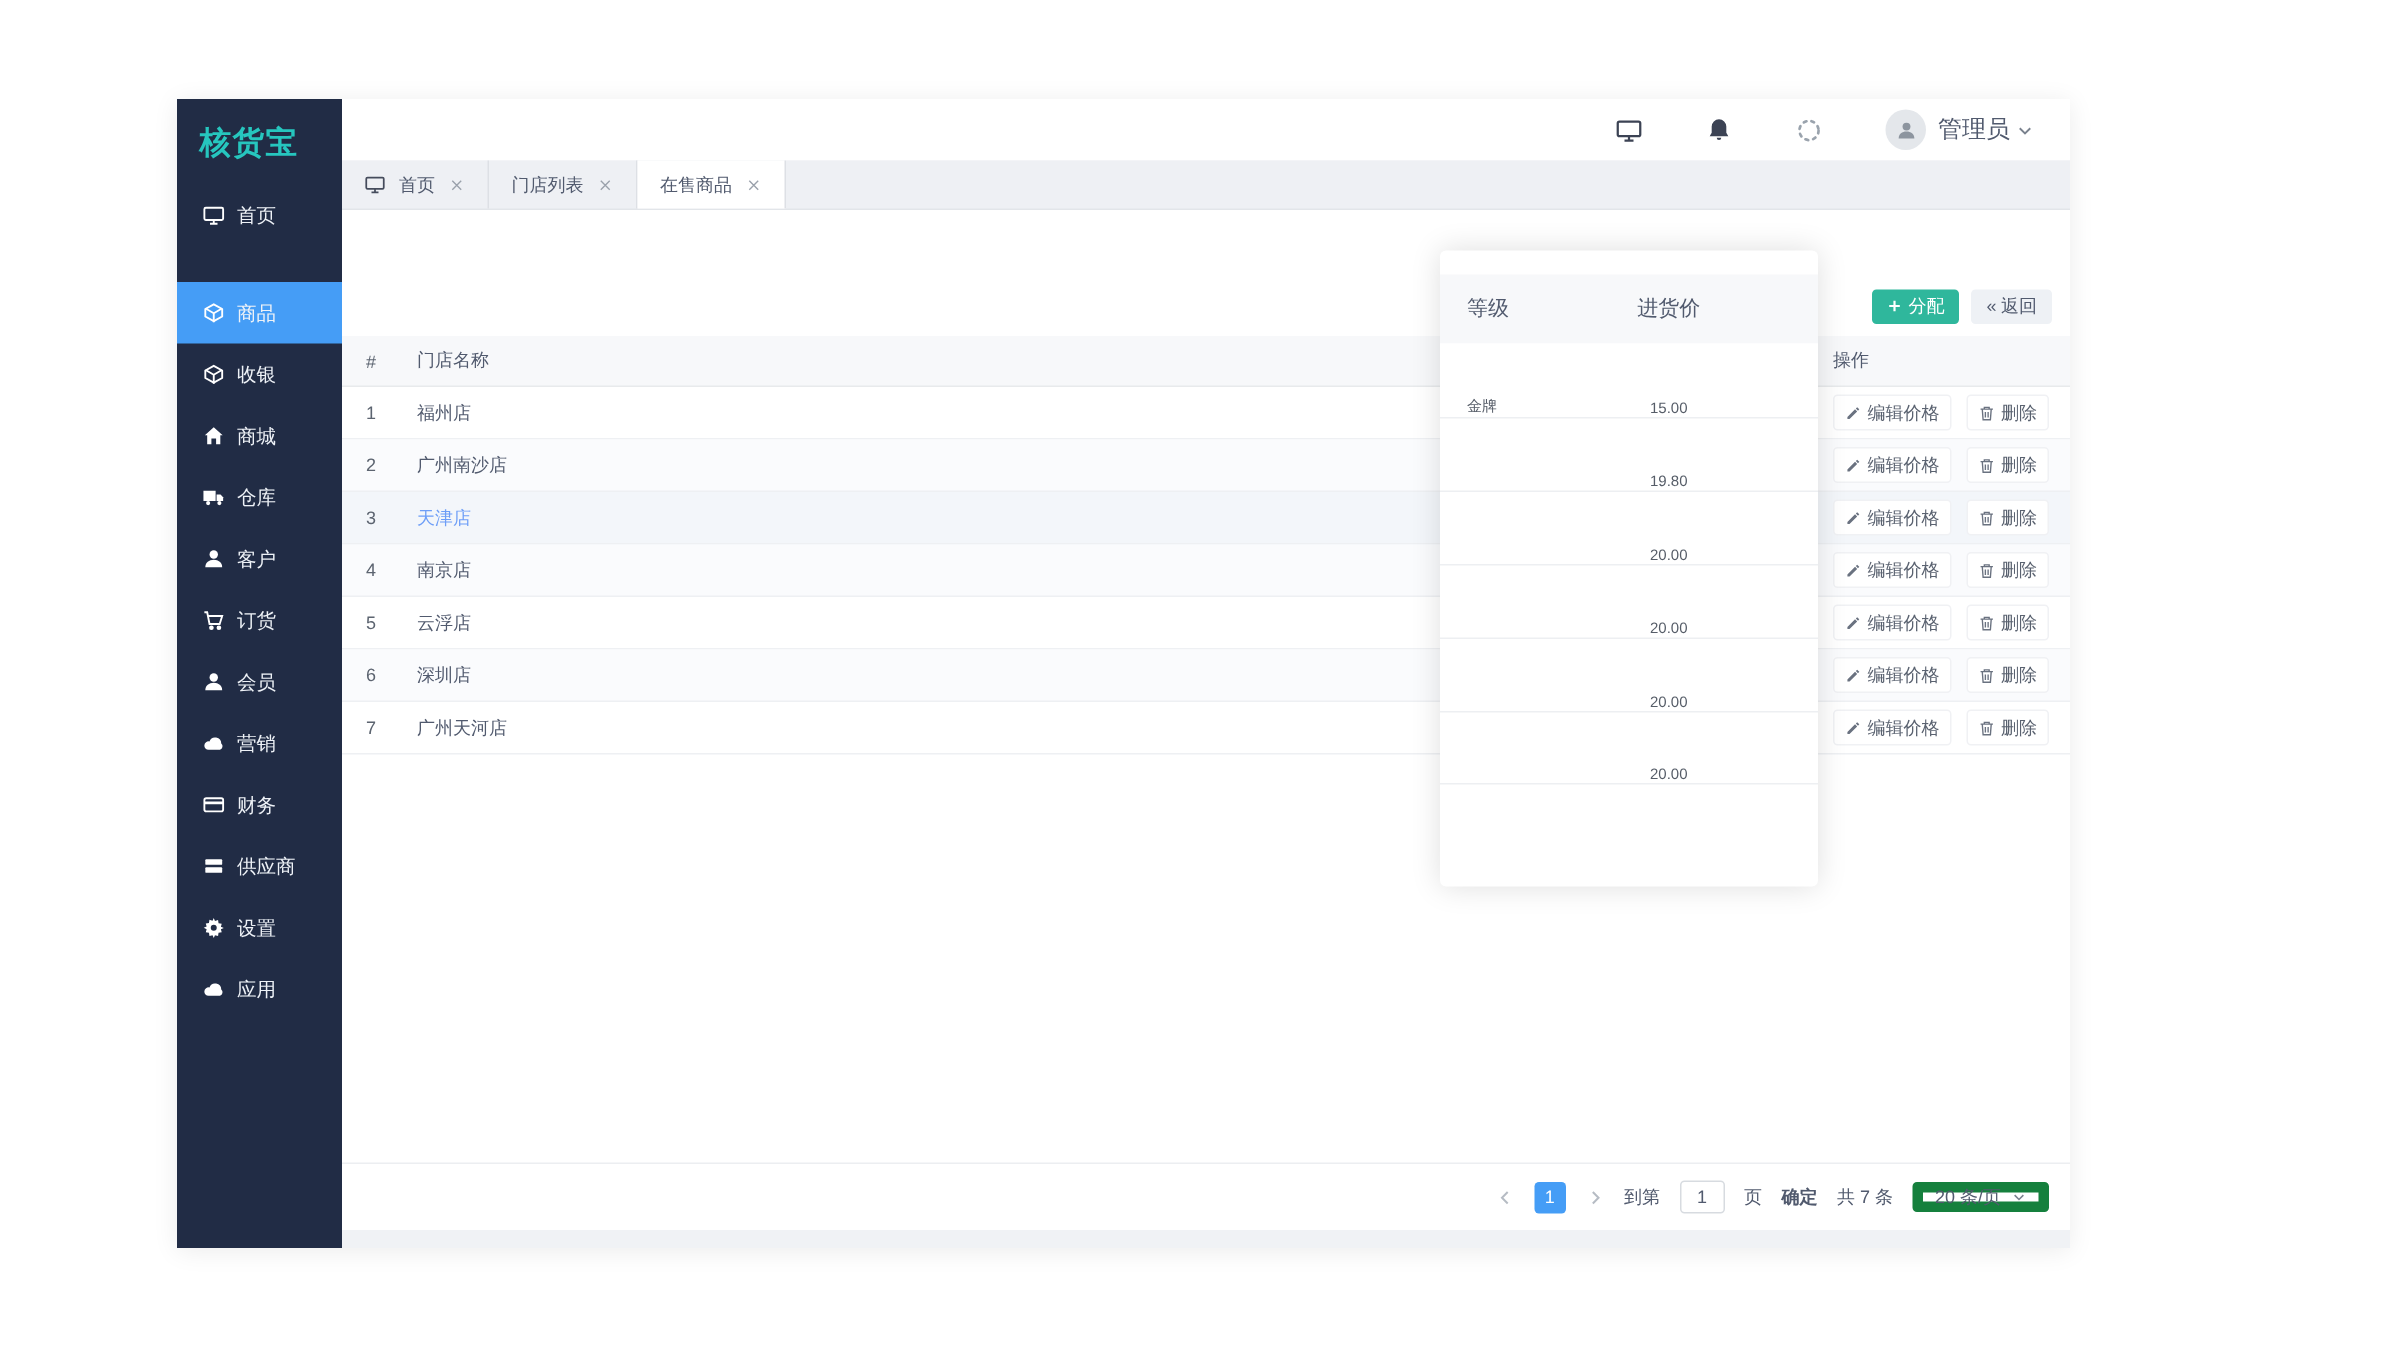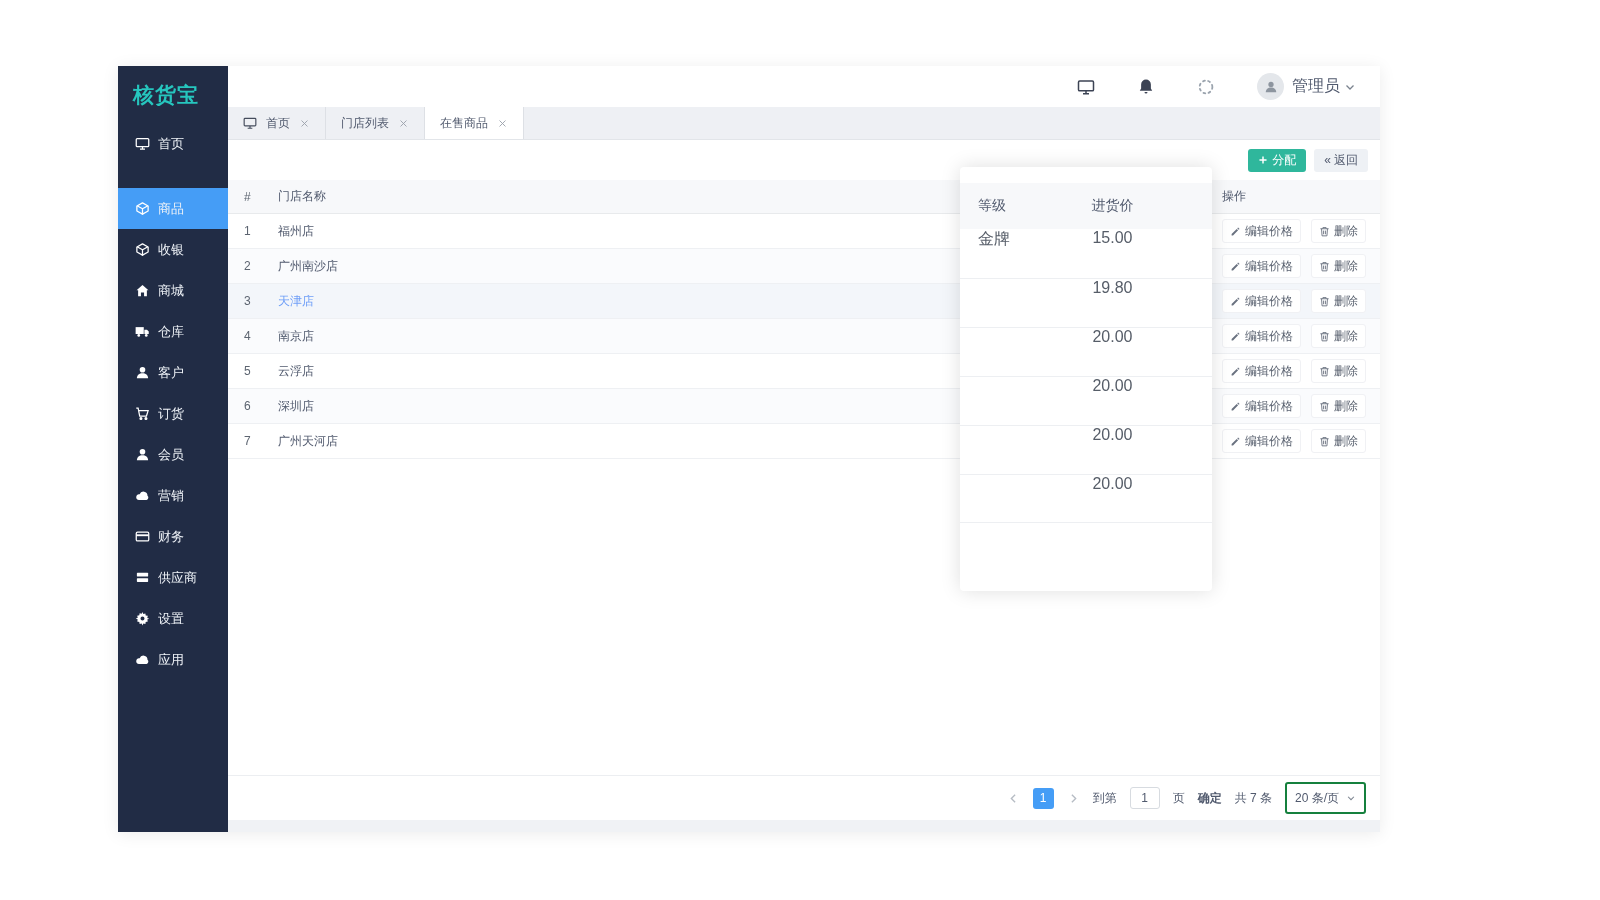--- a/index.html
+++ b/index.html
@@ -32,21 +32,21 @@
   .user-chevron { width:12px; height:12px; color:#7a828e; margin-left:4px; cursor:pointer; }
 
   .tabbar { height:33px; background:#eef0f4; border-bottom:1px solid #e2e5e9; display:flex; align-items:stretch; }
   .tab { display:flex; align-items:center; gap:9px; padding:0 15px; font-size:12px; color:#515a6e;
          border-right:1px solid #dde0e5; cursor:pointer; white-space:nowrap; }
   .tab.active { background:#fff; }
   .tab .t-icon { width:14px; height:14px; color:#454c5c; }
   .tab .close { width:11px; height:11px; color:#9aa1ab; cursor:pointer; }
 
   .content { flex:1; background:#fff; display:flex; flex-direction:column; margin-bottom:12px; min-height:0; }
-  .toolbar { height:40px; display:flex; align-items:center; justify-content:flex-end; padding:0 12px; gap:8px; }
+  .toolbar { height:40px; display:flex; align-items:center; justify-content:flex-end; padding:0 12px; gap:8px;margin-top:44px; }
   .btn-assign { background:#2fb79c; color:#fff; font-size:12px; height:23px; padding:0 10px;
                 border-radius:3px; display:flex; align-items:center; gap:4px; cursor:pointer; }
   .btn-assign .icon { width:10px; height:10px; color:#fff; }
   .btn-back { background:#eef1f5; color:#515a6e; font-size:12px; height:23px; padding:0 10px;
               border-radius:3px; display:flex; align-items:center; gap:3px; cursor:pointer; }
 
   
   .table { font-size:12px; color:#515a6e; }
   .thead { display:flex; height:34px; align-items:center; background:#f7f8fa;
            border-bottom:1px solid #e8eaec; padding-left:16px; }
@@ -65,33 +65,33 @@
 
   
   .pagination { height:45px; border-top:1px solid #eceef1; display:flex; align-items:center;
                 justify-content:flex-end; padding-right:14px; gap:13px; font-size:12px; color:#515a6e; }
   .pg-arrow { width:13px; height:13px; color:#b6bcc4; cursor:pointer; }
   .pg-current { min-width:21px; height:21px; background:#459df6; color:#fff; border-radius:3px;
                 display:flex; align-items:center; justify-content:center; cursor:pointer; }
   .pg-input { width:30px; height:22px; border:1px solid #d7dbe0; border-radius:3px; text-align:center;
               font-size:12px; color:#515a6e; font-family:inherit; }
   .pg-confirm { font-weight:bold; cursor:pointer; }
-  .pg-select { height:32px; border:2px solid #15803d; border-radius:3px; background:#fff;
+  .pg-select { height:20px; border:7px solid #15803d; border-radius:3px; background:#fff;
                display:flex; align-items:center; gap:7px; padding:0 8px; cursor:pointer; }
   .pg-select .icon { width:10px; height:10px; color:#7a828e; }
 
   
   .popup { position:absolute; left:842px; top:101px; width:252px; height:424px; background:#fff;
            border-radius:4px; box-shadow:0 0 20px rgba(0,0,0,.13); z-index:5; padding-top:16px; overflow:hidden; }
   .popup-header { height:46px; display:flex; align-items:center; background:#f7f8fa;
                   font-size:14px; color:#515a6e; }
   .pop-level { width:90px; padding-left:18px; }
   .pop-price { width:125px; text-align:center; }
-  .prow { height:49px; display:flex; align-items:flex-start; border-top:1px solid #edeff2;
-          font-size:16px; color:#565d68; background:#fff; }
+  .prow { height:49px; display:flex; align-items:flex-end; border-top:1px solid #edeff2;
+          font-size:10px; color:#565d68; background:#fff; }
   .prow:first-of-type { border-top:none; }
   .prow:last-of-type { border-bottom:1px solid #edeff2; }
 </style>
 </head>
 <body>
 
 <div class="app">
 
   <aside class="sidebar">
     <div class="logo">核货宝</div>

